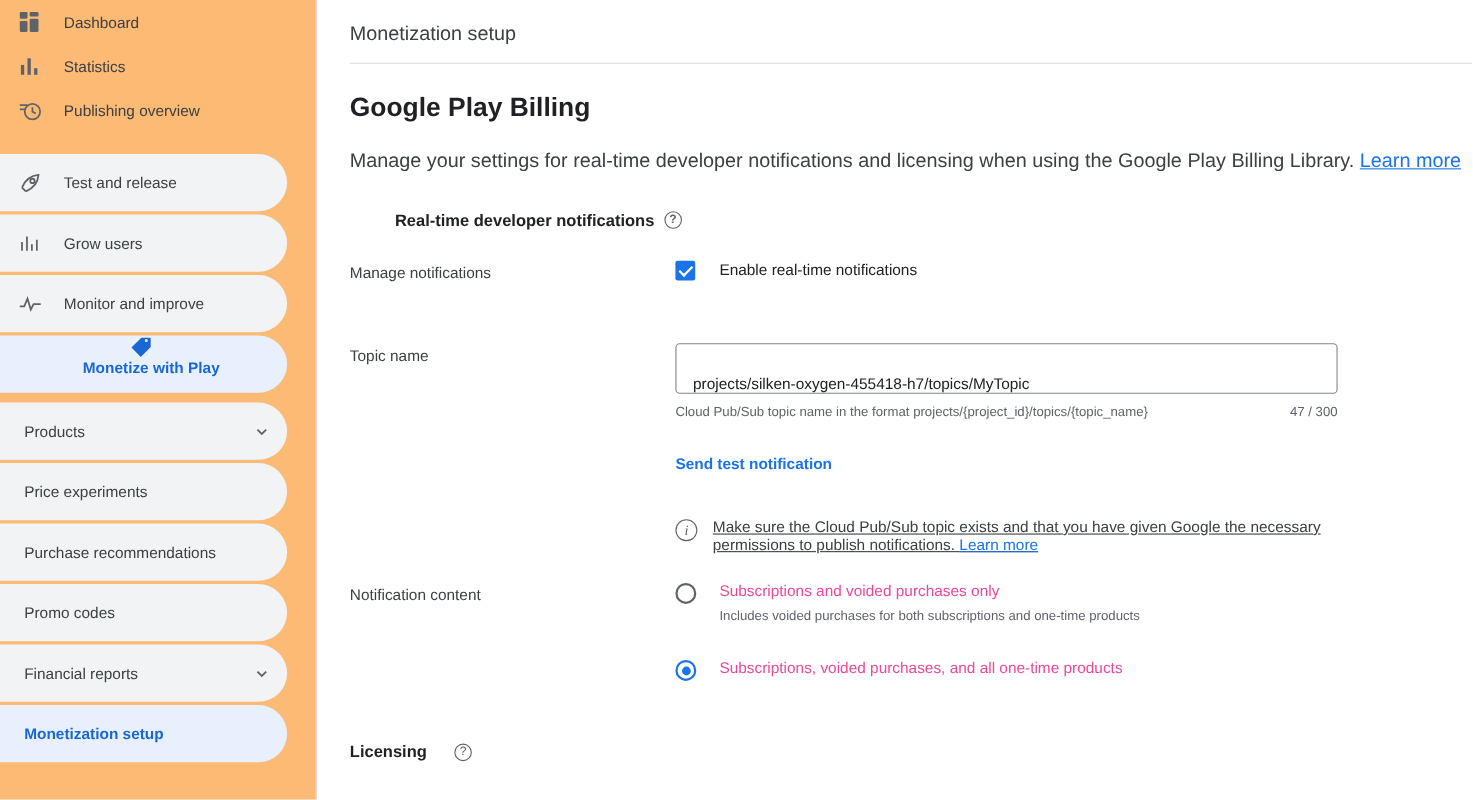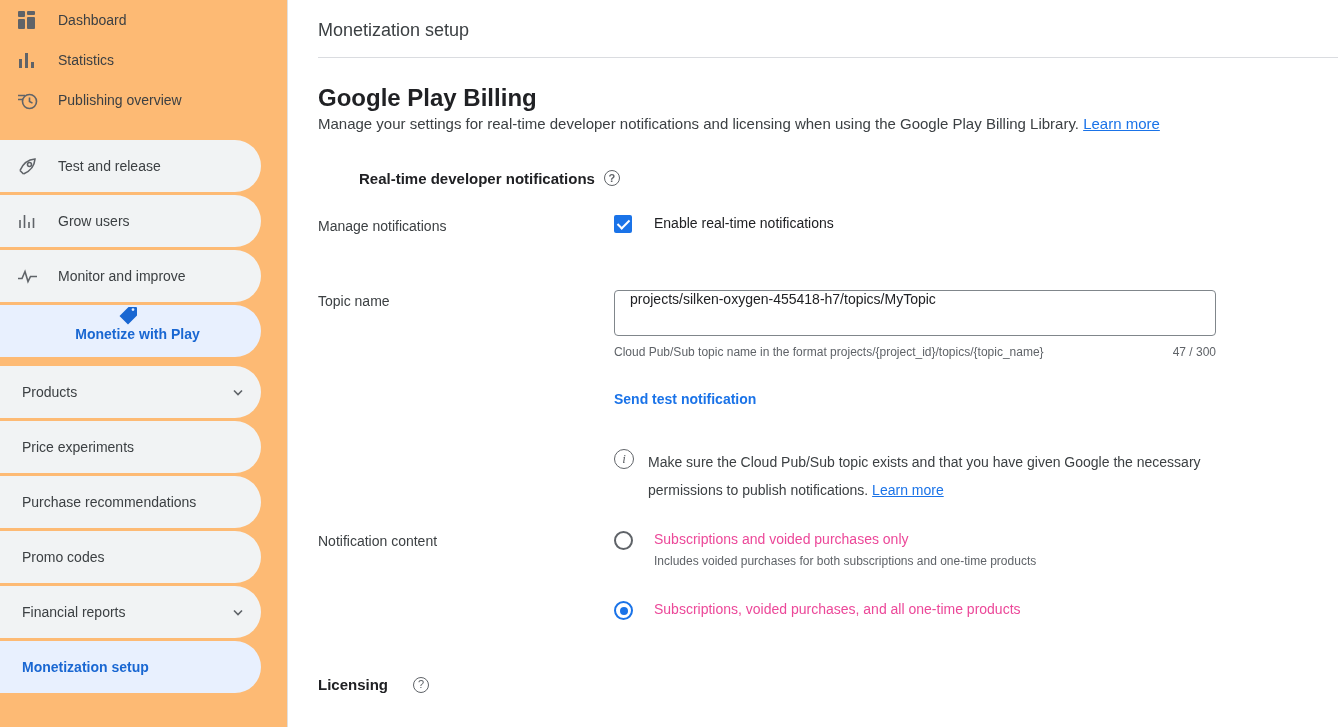--- a/index.html
+++ b/index.html
@@ -104,23 +104,23 @@
     border-bottom: 1px solid #dadce0;
     margin-right: 1px;
   }
   .page-title {
     font-size: 24px;
     font-weight: bold;
     color: #202124;
     margin: 26px 0 0 0;
   }
   .page-desc {
-    font-size: 15px;
-    color: #3c4043;
-    margin-top: 2px;
+    font-size: 18px;
+    color: #3c4043;
+    margin-top: 24px;
     line-height: 20px;
   }
   a.link {
     color: #1a73e8;
     text-decoration: underline;
     cursor: pointer;
   }
   .section-head {
     display: flex;
     align-items: flex-start;
@@ -184,21 +184,21 @@
   
   .textfield {
     width: 602px;
     height: 46px;
     border: 1px solid #80868b;
     border-radius: 4px;
     padding: 0 15px;
     font-size: 14px;
     color: #202124;
     display: flex;
-    align-items: flex-start;
+    align-items: flex-end;
     background: #fff;
   }
   .field-foot {
     width: 602px;
     display: flex;
     justify-content: space-between;
     font-size: 12px;
     color: #5f6368;
     margin-top: 9px;
   }
@@ -228,21 +228,22 @@
     display: flex;
     align-items: center;
     justify-content: center;
     margin-right: 14px;
     margin-top: 1px;
     font-family: "Liberation Serif", serif;
   }
   .note-text {
     font-size: 14px;
     color: #3c4043;
-    line-height: 28px;
+    line-height: 16px;
+    text-decoration: underline;
   }
 
   
   .radio-line {
     display: flex;
     align-items: flex-start;
   }
   .radio {
     width: 19px; height: 19px;
     border-radius: 50%;

